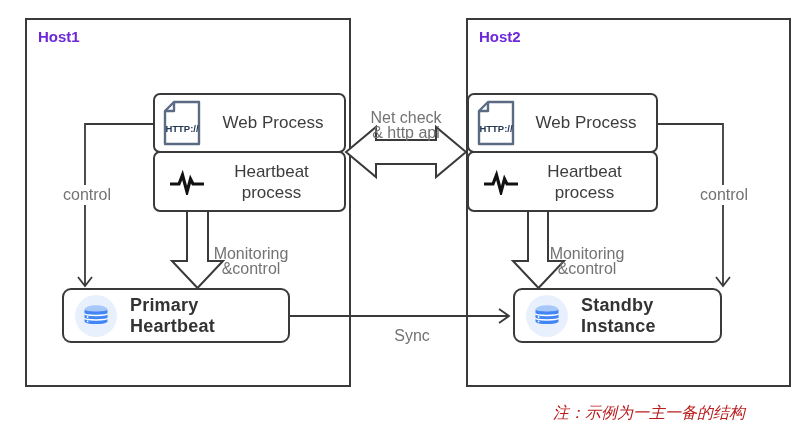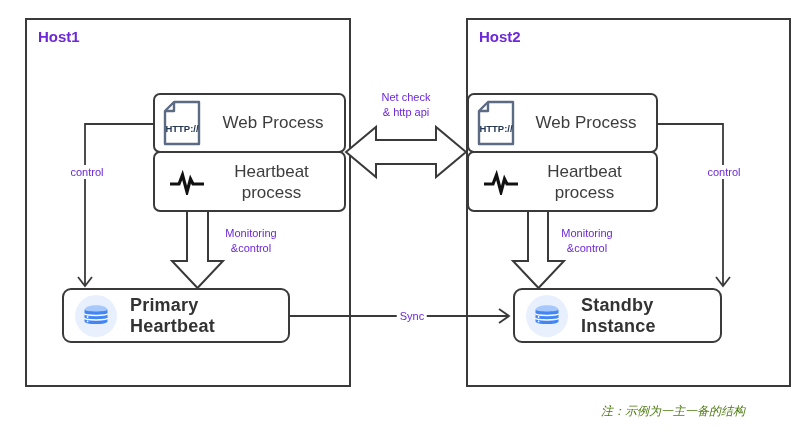--- a/index.html
+++ b/index.html
@@ -11,26 +11,26 @@
   .box{position:absolute;background:#fff;border:2px solid #3a3a3a;display:flex;align-items:center;z-index:3;box-sizing:border-box;}
   .proc{border-radius:7px;}
   .inst{border-radius:9px;}
   .proc-label{flex:1;text-align:center;font-size:17px;color:#3d3d3d;}
   .hb-label{flex:1;text-align:center;font-size:17px;color:#3d3d3d;line-height:21px;padding-right:6px;}
   .hb-label span{display:block;}
   .inst-label{font-size:18px;font-weight:600;color:#333;margin-left:12px;letter-spacing:.2px;}
   .web-icon{margin-left:7px;display:flex;}
   .hb-icon{margin-left:14px;display:flex;}
   .db-icon{margin-left:10px;display:flex;}
-  .lbl{position:absolute;font-size:11px;color:#6d28d9;z-index:4;}
+  .lbl{position:absolute;font-size:16px;color:#737373;z-index:4;margin-top:20px;}
   .on-line{background:#fff;padding:1px 3px;}
   .two-line{text-align:center;line-height:15px;}
   .two-line span{display:block;}
-  .note{position:absolute;top:403px;right:66px;font-size:12px;font-style:italic;
-        color:#4d7c0f;font-family:Liberation Sans, sans-serif;z-index:4;}
+  .note{position:absolute;top:403px;right:66px;font-size:16px;font-style:italic;
+        color:#b91c1c;font-family:Liberation Sans, sans-serif;z-index:4;}
 </style>
 </head>
 <body>
 
 <div class="canvas">
 
   <div class="host" style="left:25px;top:18px;width:322px;height:365px;"></div>
   <div class="host" style="left:466px;top:18px;width:321px;height:365px;"></div>
 
   <div class="host-title" style="left:38px;top:28px;">Host1</div>

